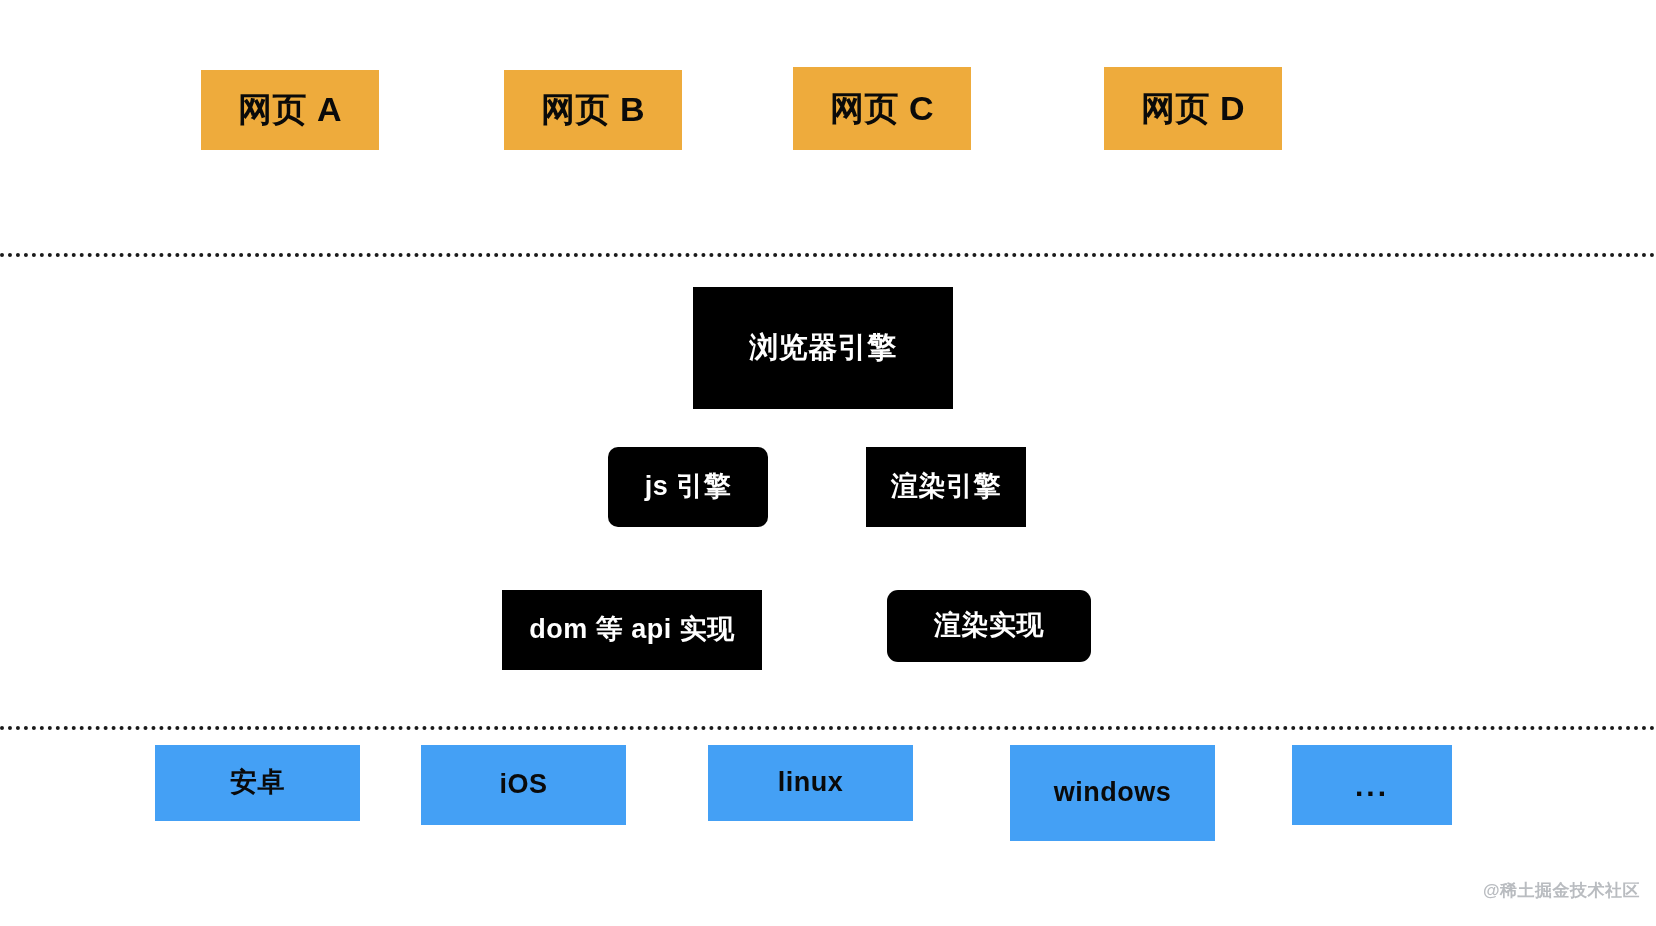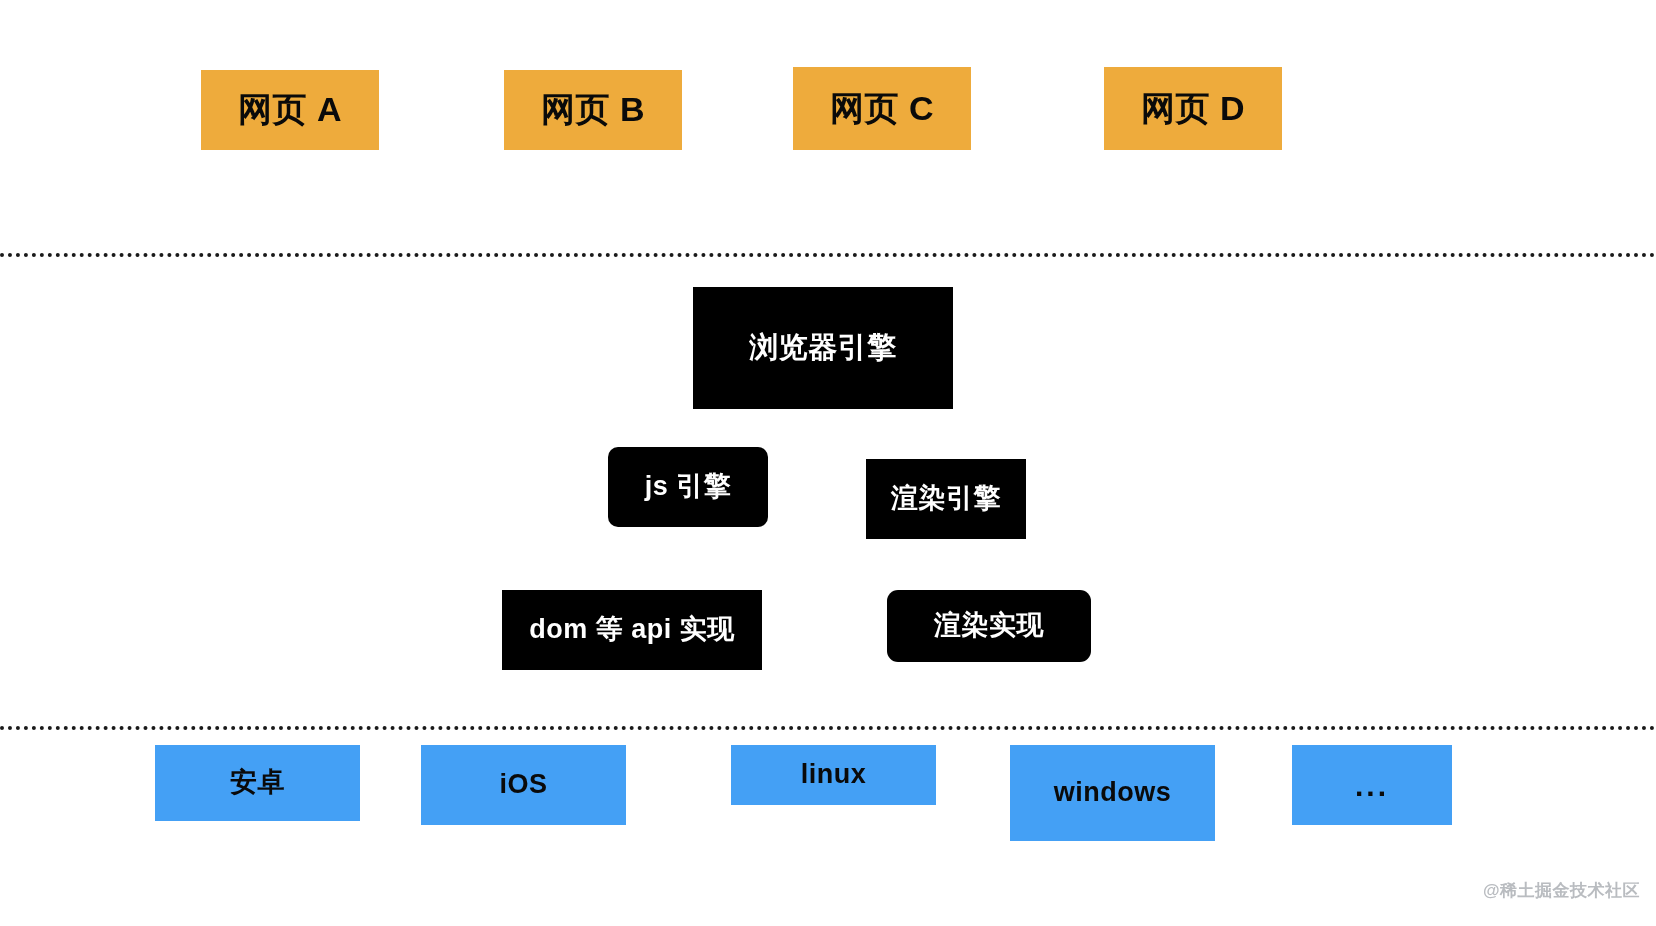--- a/index.html
+++ b/index.html
@@ -91,31 +91,31 @@
     <div class="node" style="left:1104px; top:67px; width:178px; height:83px;">网页 D</div>
   </div>
 
   <div class="divider" style="top:253px;"></div>
 
   <div class="layer-engine">
 
     <div class="node engine-top" style="left:693px; top:287px; width:260px; height:122px;">浏览器引擎</div>
 
     <div class="node engine-mid" style="left:608px; top:447px; width:160px; height:80px;border-radius:10px;">js 引擎</div>
-    <div class="node engine-mid" style="left:866px; top:459px; width:160px; height:80px;">渲染引擎</div>
+    <div class="node engine-mid" style="left:866px; top:447px; width:160px; height:80px;">渲染引擎</div>
 
     <div class="node engine-bot" style="left:502px; top:590px; width:260px; height:80px;">dom 等 api 实现</div>
     <div class="node engine-bot" style="left:887px; top:590px; width:204px; height:72px;border-radius:11px;">渲染实现</div>
   </div>
 
   <div class="divider" style="top:726px;"></div>
 
   <div class="layer-os">
     <div class="node" style="left:155px; top:745px; width:205px; height:76px;">安卓</div>
     <div class="node" style="left:421px; top:745px; width:205px; height:80px;">iOS</div>
-    <div class="node" style="left:731px; top:745px; width:205px; height:60px;text-align:center;">linux</div>
+    <div class="node" style="left:708px; top:745px; width:205px; height:76px;text-align:center;">linux</div>
     <div class="node" style="left:1010px; top:745px; width:205px; height:96px;">windows</div>
     <div class="node ellipsis" style="left:1292px; top:745px; width:160px; height:80px;">...</div>
   </div>
 
   <div class="watermark" style="right:16px; bottom:24px;">@稀土掘金技术社区</div>
 
 </div>
 
 </body></html>

